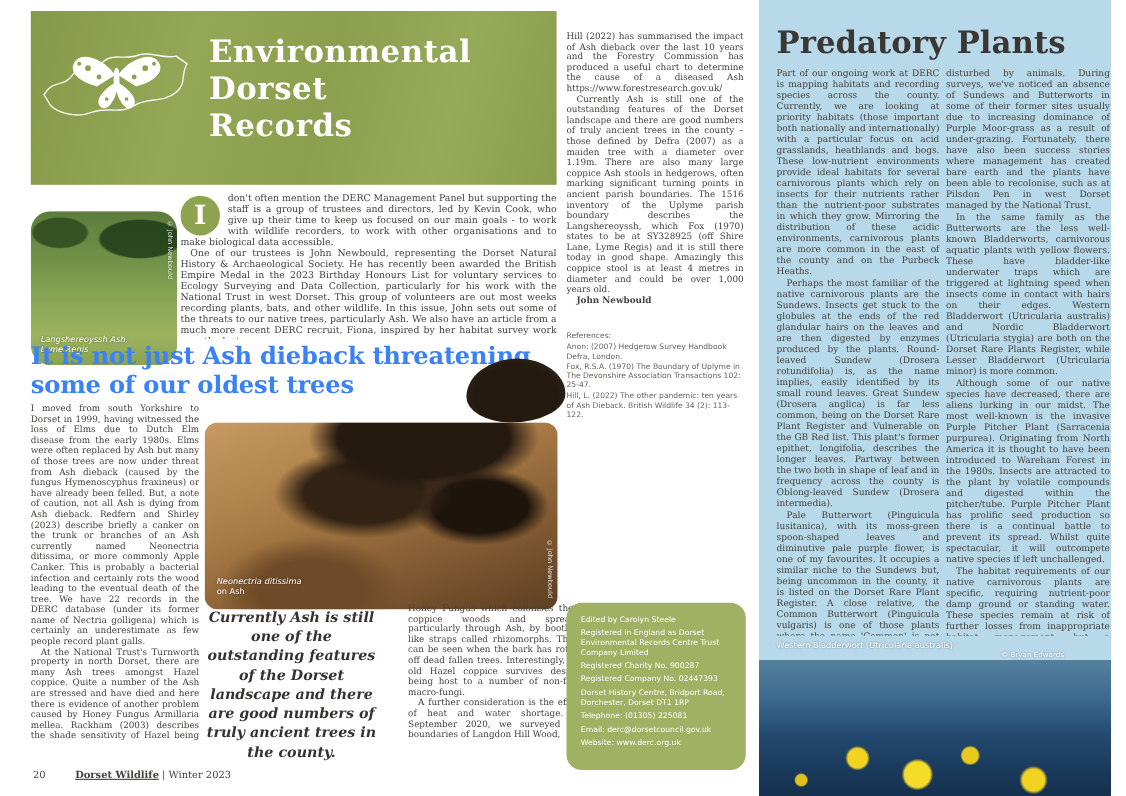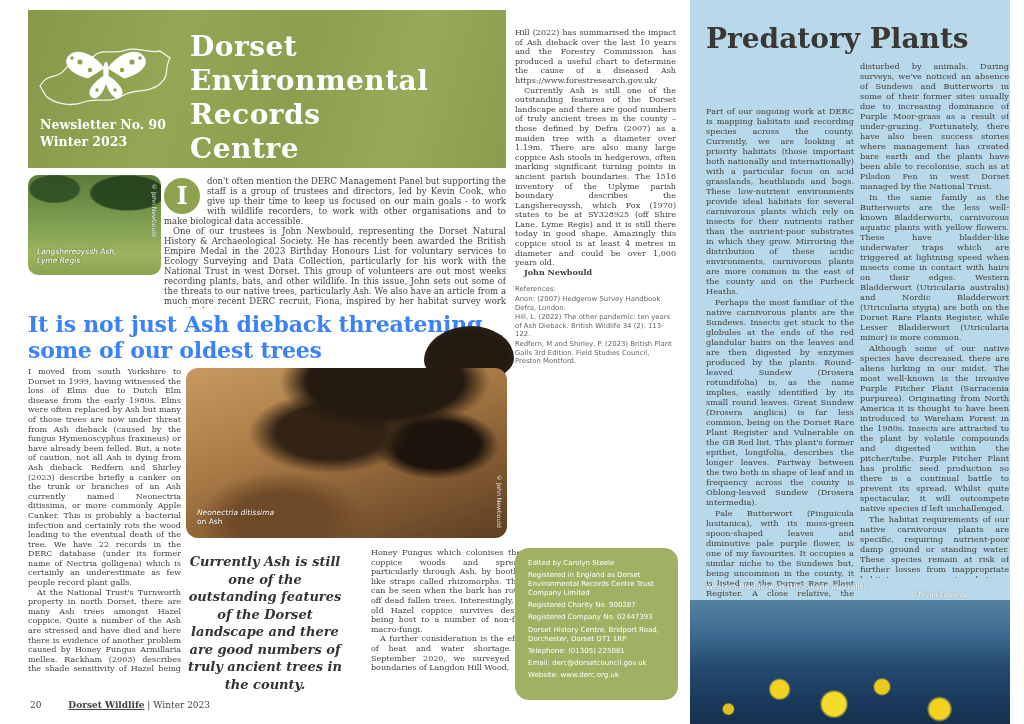--- a/index.html
+++ b/index.html
@@ -51,21 +51,21 @@
   .cap-italic{font-style:italic;}
   .vcredit{color:#ffffff;font-family:"DejaVu Sans",sans-serif;font-size:6px;
            writing-mode:vertical-rl;opacity:.85;text-shadow:0 0 2px rgba(0,0,0,.4);}
 
   
   .dropcap{float:left;width:36px;height:36px;border-radius:50%;background:#8fa24f;color:#ffffff;
            font-weight:bold;font-size:24px;line-height:36px;text-align:center;margin:2px 7px 2px 0;}
   .pullquote{font-weight:bold;font-style:italic;font-size:13px;line-height:17.5px;text-align:center;color:#35322f;}
   .refs{font-family:"DejaVu Sans",sans-serif;font-size:6.9px;line-height:8.6px;color:#67635f;text-align:left;}
   .refs div{margin-bottom:1px;}
-  .refs-title{margin-top:8px;margin-bottom:2px;}
+  .refs-title{margin-top:24px;margin-bottom:2px;}
   .greenbox{background:#a0b163;border-radius:14px;color:#ffffff;
             font-family:"DejaVu Sans",sans-serif;font-size:7px;line-height:8.8px;padding:11px 13px;}
   .greenbox div{margin-bottom:3.5px;}
   .footer{font-size:9px;color:#45413d;}
   .footer .mag{font-weight:bold;margin-left:24px;text-decoration:underline;}
 
   
   .bluepage{background:#b7d9e9;}
 </style>
 </head>
@@ -85,33 +85,28 @@
       <circle cx="46" cy="40" r="2.6"></circle>
         <circle cx="56" cy="48" r="2.2"></circle>
         <circle cx="38" cy="36" r="1.8"></circle>
       <circle cx="98" cy="40" r="2.6"></circle>
         <circle cx="88" cy="48" r="2.2"></circle>
         <circle cx="106" cy="36" r="1.8"></circle>
       <circle cx="63" cy="68" r="1.7"></circle>
         <circle cx="81" cy="68" r="1.7"></circle>
     </g>
   </svg>
-  <div class="abs hdr-news" style="left:12px;top:106px;">
-    <div>Newsletter No. 90</div>
-    <div>Winter 2023</div>
-  </div>
   <div class="abs hdr-title" style="left:162px;top:20px;">
+    <div>Environmental</div>
     <div>Dorset</div>
-    <div>Environmental</div>
     <div>Records</div>
-    <div>Centre</div>
   </div>
 </div>
 
-<div class="abs photo ph-small" style="left:28px;top:175px;width:133px;height:100px;">
+<div class="abs photo ph-small" style="left:28px;top:192px;width:133px;height:140px;border-radius:18px;">
   <div class="abs caption cap-italic" style="left:9px;bottom:10px;">
     <div>Langshereoyssh Ash,</div>
     <div>Lyme Regis</div>
   </div>
   <div class="abs vcredit" style="right:3px;top:8px;">© John Newbould</div>
 </div>
 
 <div class="abs introtxt" style="left:164px;top:176px;width:342px;height:132px;overflow:hidden;">
   <span class="dropcap">I</span>
   <p>don't often mention the DERC Management Panel but supporting the staff is a group of trustees and directors, led by Kevin Cook, who give up their time to keep us focused on our main goals - to work with wildlife recorders, to work with other organisations and to make biological data accessible.</p>
@@ -120,21 +115,21 @@
 </div>
 
 <div class="abs h1" style="left:28px;top:311px;width:490px;">It is not just Ash dieback threatening some of our oldest trees</div>
 
 <div class="abs bodytxt" style="left:28px;top:367px;width:153px;height:306px;overflow:hidden;">
   <p>I moved from south Yorkshire to Dorset in 1999, having witnessed the loss of Elms due to Dutch Elm disease from the early 1980s. Elms were often replaced by Ash but many of those trees are now under threat from Ash dieback (caused by the fungus Hymenoscyphus fraxineus) or have already been felled. But, a note of caution, not all Ash is dying from Ash dieback. Redfern and Shirley (2023) describe briefly a canker on the trunk or branches of an Ash currently named Neonectria ditissima, or more commonly Apple Canker. This is probably a bacterial infection and certainly rots the wood leading to the eventual death of the tree. We have 22 records in the DERC database (under its former name of Nectria golligena) which is certainly an underestimate as few people record plant galls.</p>
   <p>At the National Trust's Turnworth property in north Dorset, there are many Ash trees amongst Hazel coppice. Quite a number of the Ash are stressed and have died and here there is evidence of another problem caused by Honey Fungus Armillaria mellea. Rackham (2003) describes the shade sensitivity of Hazel being connected to</p>
 </div>
 
 <div class="abs blob" style="left:424px;top:326px;width:90px;height:58px;"></div>
-<div class="abs photo ph-bark" style="left:186px;top:368px;width:321px;height:170px;">
+<div class="abs photo ph-bark" style="left:186px;top:384px;width:321px;height:170px;">
   <div class="abs caption" style="left:11px;bottom:12px;">
     <div class="cap-italic">Neonectria ditissima</div>
     <div>on Ash</div>
   </div>
   <div class="abs vcredit" style="right:4px;bottom:10px;">© John Newbould</div>
 </div>
 
 <div class="abs pullquote" style="left:186px;top:553px;width:158px;">Currently Ash is still one of the outstanding features of the Dorset landscape and there are good numbers of truly ancient trees in the county.</div>
 
 <div class="abs bodytxt" style="left:348px;top:548px;width:159px;height:168px;overflow:hidden;margin-left:23px;">
@@ -142,22 +137,22 @@
   <p>A further consideration is the effect of heat and water shortage. In September 2020, we surveyed the boundaries of Langdon Hill Wood,</p>
 </div>
 
 <div class="abs bodytxt" style="left:515px;top:28px;width:161px;height:514px;overflow:hidden;">
   <p>Hill (2022) has summarised the impact of Ash dieback over the last 10 years and the Forestry Commission has produced a useful chart to determine the cause of a diseased Ash https://www.forestresearch.gov.uk/</p>
   <p>Currently Ash is still one of the outstanding features of the Dorset landscape and there are good numbers of truly ancient trees in the county – those defined by Defra (2007) as a maiden tree with a diameter over 1.19m. There are also many large coppice Ash stools in hedgerows, often marking significant turning points in ancient parish boundaries. The 1516 inventory of the Uplyme parish boundary describes the Langshereoyssh, which Fox (1970) states to be at SY328925 (off Shire Lane, Lyme Regis) and it is still there today in good shape. Amazingly this coppice stool is at least 4 metres in diameter and could be over 1,000 years old.</p>
   <p class="author">John Newbould</p>
   <div class="refs">
     <div class="refs-title">References:</div>
     <div>Anon: (2007) Hedgerow Survey Handbook Defra, London.</div>
+    <div>Fox, R.S.A. (1970) The Boundary of Uplyme in The Devonshire Association Transactions 102: 25-47.</div>
     <div>Hill, L. (2022) The other pandemic: ten years of Ash Dieback. British Wildlife 34 (2): 113-122.</div>
-    <div>Redfern, M and Shirley, P. (2023) British Plant Galls 3rd Edition. Field Studies Council, Preston Montford.</div>
   </div>
 </div>
 
 <div class="abs greenbox" style="left:515px;top:548px;width:137px;height:130px;">
   <div>Edited by Carolyn Steele</div>
   <div>Registered in England as Dorset Environmental Records Centre Trust Company Limited</div>
   <div>Registered Charity No. 900287</div>
   <div>Registered Company No. 02447393</div>
   <div>Dorset History Centre, Bridport Road, Dorchester, Dorset DT1 1RP</div>
   <div>Telephone: (01305) 225081</div>
@@ -168,21 +163,21 @@
 <div class="abs footer" style="left:30px;top:700px;">
   <span>20</span>
   <span class="mag">Dorset Wildlife</span>
   <span>| Winter 2023</span>
 </div>
 
 <div class="abs bluepage" style="left:690px;top:0;width:320px;height:724px;"></div>
 
 <div class="abs h1r" style="left:706px;top:27px;width:300px;">Predatory Plants</div>
 
-<div class="abs rtxt" style="left:706px;top:61px;width:148px;height:517px;overflow:hidden;margin-top:45px;">
+<div class="abs rtxt" style="left:706px;top:61px;width:148px;height:517px;overflow:hidden;">
   <p>Part of our ongoing work at DERC is mapping habitats and recording species across the county. Currently, we are looking at priority habitats (those important both nationally and internationally) with a particular focus on acid grasslands, heathlands and bogs. These low-nutrient environments provide ideal habitats for several carnivorous plants which rely on insects for their nutrients rather than the nutrient-poor substrates in which they grow. Mirroring the distribution of these acidic environments, carnivorous plants are more common in the east of the county and on the Purbeck Heaths.</p>
   <p>Perhaps the most familiar of the native carnivorous plants are the Sundews. Insects get stuck to the globules at the ends of the red glandular hairs on the leaves and are then digested by enzymes produced by the plants. Round-leaved Sundew (Drosera rotundifolia) is, as the name implies, easily identified by its small round leaves. Great Sundew (Drosera anglica) is far less common, being on the Dorset Rare Plant Register and Vulnerable on the GB Red list. This plant's former epithet, longifolia, describes the longer leaves. Partway between the two both in shape of leaf and in frequency across the county is Oblong-leaved Sundew (Drosera intermedia).</p>
   <p>Pale Butterwort (Pinguicula lusitanica), with its moss-green spoon-shaped leaves and diminutive pale purple flower, is one of my favourites. It occupies a similar niche to the Sundews but, being uncommon in the county, it is listed on the Dorset Rare Plant Register. A close relative, the Common Butterwort (Pinguicula vulgaris) is one of those plants where the name 'Common' is not appropriate in Dorset and it has not been recorded recently within the county.</p>
 
 </div>
 
 <div class="abs rtxt" style="left:860px;top:61px;width:149px;height:517px;overflow:hidden;">
   <p>disturbed by animals. During surveys, we've noticed an absence of Sundews and Butterworts in some of their former sites usually due to increasing dominance of Purple Moor-grass as a result of under-grazing. Fortunately, there have also been success stories where management has created bare earth and the plants have been able to recolonise, such as at Pilsdon Pen in west Dorset managed by the National Trust.</p>
   <p>In the same family as the Butterworts are the less well-known Bladderworts, carnivorous aquatic plants with yellow flowers. These have bladder-like underwater traps which are triggered at lightning speed when insects come in contact with hairs on their edges. Western Bladderwort (Utricularia australis) and Nordic Bladderwort (Utricularia stygia) are both on the Dorset Rare Plants Register, while Lesser Bladderwort (Utricularia minor) is more common.</p>
   <p>Although some of our native species have decreased, there are aliens lurking in our midst. The most well-known is the invasive Purple Pitcher Plant (Sarracenia purpurea). Originating from North America it is thought to have been introduced to Wareham Forest in the 1980s. Insects are attracted to the plant by volatile compounds and digested within the pitcher/tube. Purple Pitcher Plant has prolific seed production so there is a continual battle to prevent its spread. Whilst quite spectacular, it will outcompete native species if left unchallenged.</p>

